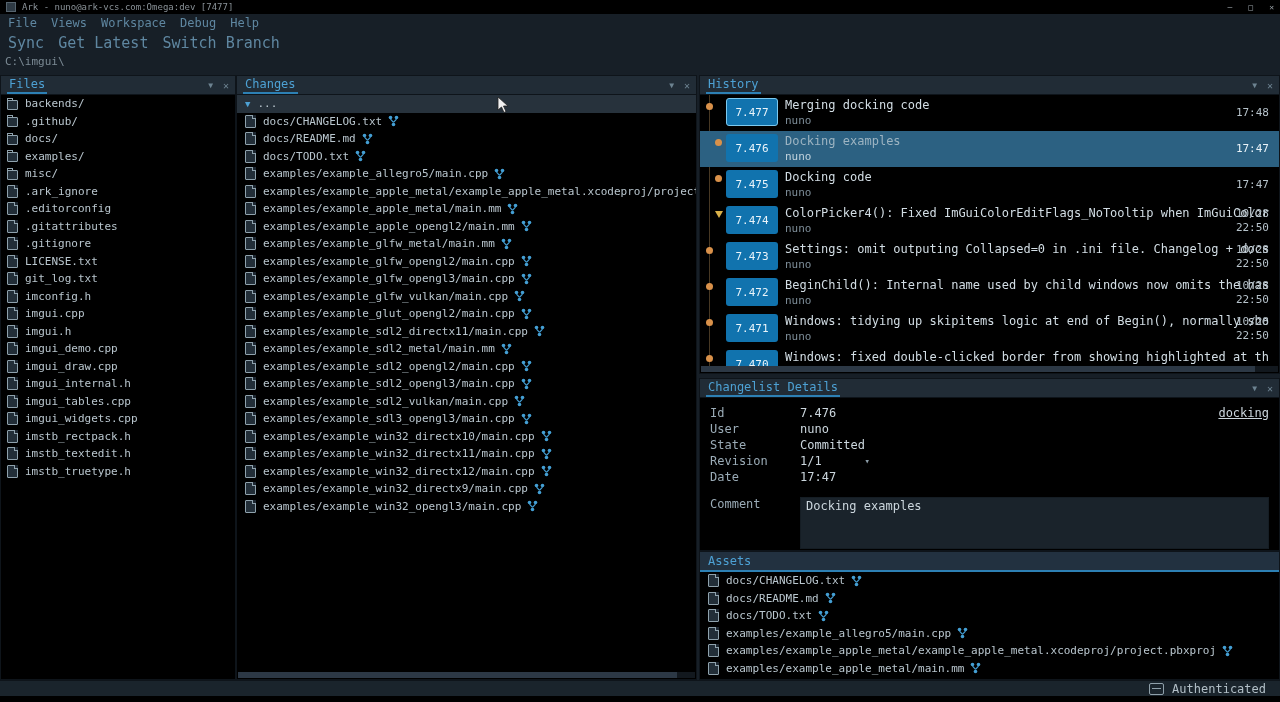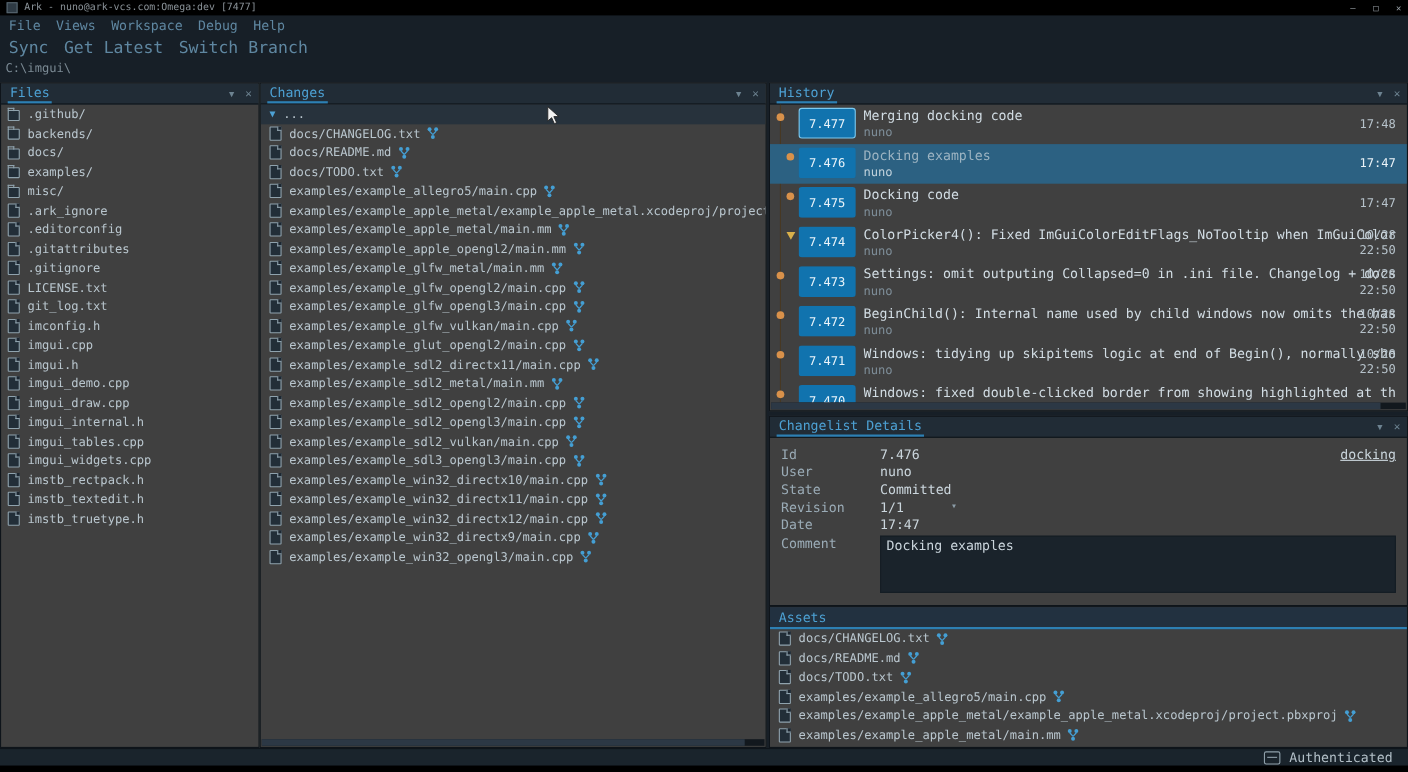--- a/index.html
+++ b/index.html
@@ -15,21 +15,21 @@
   .win-controls span{cursor:default;}
 
   
   .menubar{position:absolute;top:14px;left:0;right:0;height:18px;display:flex;align-items:center;
            gap:14px;padding-left:8px;font-size:12px;color:#5f87a1;}
   .toolbar{position:absolute;top:33px;left:0;right:0;height:19px;display:flex;align-items:center;
            gap:14px;padding-left:8px;font-size:15px;color:#5f87a1;}
   .path{position:absolute;top:55px;left:5px;font-size:11px;color:#7b8a94;}
 
   
-  .panel{position:absolute;background:#404040;border:1px solid #0e141a;box-sizing:border-box;}
+  .panel{position:absolute;background:#000000;border:1px solid #0e141a;box-sizing:border-box;}
   .panel-header{height:18px;display:flex;align-items:center;padding:0 6px;background:#212c36;
                 border-bottom:1px solid #0e141a;font-size:12px;}
   .panel-title{color:#4da1d4;padding:0 2px 1px;border-bottom:2px solid #2d80b4;line-height:14px;}
   .hdr-icons{margin-left:auto;display:flex;gap:10px;align-items:center;color:#6d8391;}
   .hdr-icons .filter{font-size:8px;}
   .hdr-icons .close{font-size:10px;}
 
   .list{position:absolute;top:19px;left:0;right:0;bottom:8px;overflow:hidden;}
   .row{height:17.5px;display:flex;align-items:center;padding-left:6px;font-size:11px;
        color:#b9c6ce;white-space:nowrap;overflow:hidden;}
@@ -84,21 +84,21 @@
   .hbar .thumb{height:6px;background:#2c3845;width:96%;}
 
   
   .detail-rows{position:absolute;top:20px;left:0;right:0;bottom:0;padding-top:6px;}
   .detail-row{display:flex;align-items:center;height:16px;padding:0 10px;font-size:12px;}
   .d-label{width:90px;flex:none;color:#9aabb6;}
   .d-value{color:#cbd6dd;}
   .d-extra{margin-left:auto;color:#cbd6dd;text-decoration:underline;}
   .combo{display:flex;align-items:center;width:70px;justify-content:space-between;color:#cbd6dd;}
   .combo .caret{font-size:9px;color:#8b9ca7;}
-  .detail-row.comment{align-items:flex-start;height:auto;margin-top:2px;}
+  .detail-row.comment{align-items:flex-start;height:auto;margin-top:12px;}
   .comment-area{flex:1;height:52px;background:#1a232b;border:1px solid #151d24;
                 padding:1px 5px;font-size:12px;color:#cbd6dd;box-sizing:border-box;}
 
   
   .assets-panel .panel-header{border-bottom:2px solid #2d80b4;background:#223140;}
   .assets-panel .panel-title{border-bottom:none;}
   .assets-panel .list{top:20px;bottom:1px;}
   .assets-panel .row{padding-left:8px;}
 
   
@@ -158,26 +158,26 @@
       <span class="panel-title">Files</span>
       <span class="hdr-icons">
         <span class="filter">▼</span>
         <span class="close">✕</span>
       </span>
     </div>
     <div class="list">
 
         <div class="row">
           <span class="fi-icon folder"></span>
+          <span>backends/</span>
+        </div>
+
+        <div class="row">
+          <span class="fi-icon folder"></span>
           <span>.github/</span>
-        </div>
-
-        <div class="row">
-          <span class="fi-icon folder"></span>
-          <span>backends/</span>
         </div>
 
         <div class="row">
           <span class="fi-icon folder"></span>
           <span>docs/</span>
         </div>
 
         <div class="row">
           <span class="fi-icon folder"></span>
           <span>examples/</span>

